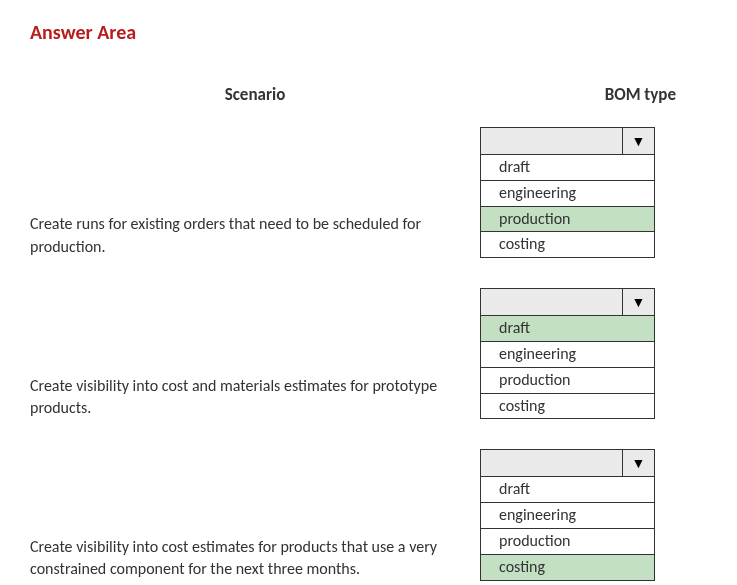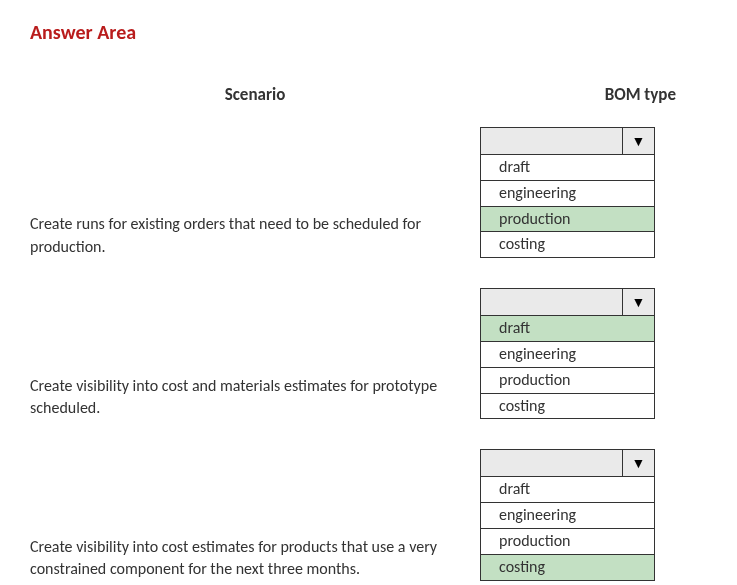--- a/index.html
+++ b/index.html
@@ -101,21 +101,21 @@
             <span class="arrow">▼</span>
           </div>
         </div>
         <div class="option">draft</div>
         <div class="option">engineering</div>
         <div class="option selected">production</div>
         <div class="option">costing</div>
       </div>
     </div>
     <div class="row">
-      <div class="scenario-text">Create visibility into cost and materials estimates for prototype scheduled.</div>
+      <div class="scenario-text">Create visibility into cost and materials estimates for prototype products.</div>
       <div class="dropdown-group">
         <div class="dropdown-head">
           <div class="arrow-cell">
             <span class="arrow">▼</span>
           </div>
         </div>
         <div class="option selected">draft</div>
         <div class="option">engineering</div>
         <div class="option">production</div>
         <div class="option">costing</div>

